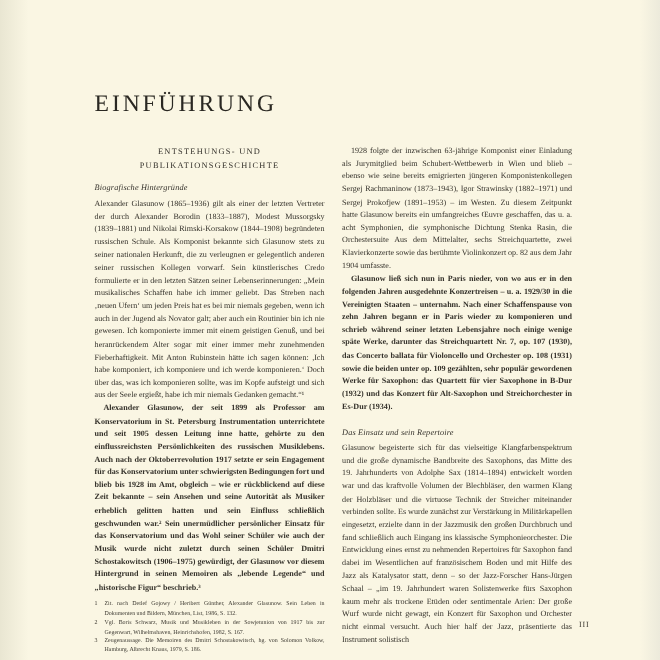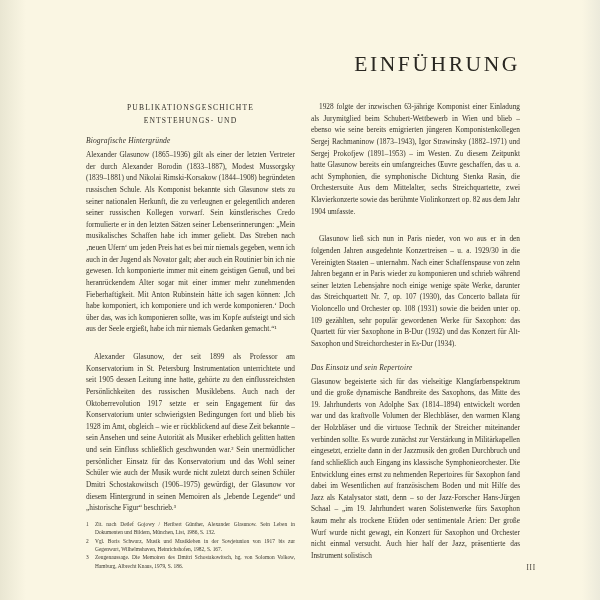--- a/index.html
+++ b/index.html
@@ -40,27 +40,27 @@
 
   .content {
     position: absolute;
     left: 86px;
     top: 0;
     width: 434px;
     height: 600px;
   }
 
   .page-title {
-    text-align: right;
+    text-align: left;
     font-size: 21.5px;
     letter-spacing: 2.6px;
     font-weight: normal;
     color: #2a2822;
     margin: 0;
-    padding-top: 52px;
+    padding-top: 82px;
     padding-bottom: 0;
     font-family: "Liberation Serif", "DejaVu Serif", serif;
   }
 
   .columns {
     display: flex;
     gap: 16px;
     margin-top: 24px;
   }
   .col {
@@ -91,21 +91,21 @@
     margin: 0;
     font-size: 7.35px;
     line-height: 1.585;
     text-align: justify;
     color: #35322b;
     hyphens: auto;
     -webkit-hyphens: auto;
     word-spacing: -0.1px;
   }
   p.body.indent { text-indent: 8px; }
-  p.body + p.body { margin-top: 16px; }
+  p.body + p.body { margin-top: 0; font-weight: bold; }
 
   .subhead.spaced { margin-top: 13px; }
 
   .footnotes {
     margin-top: auto;
     padding-top: 6px;
   }
   .footnotes .fn {
     font-size: 5.4px;
     line-height: 1.55;
@@ -133,22 +133,22 @@
 <div class="page">
   <div class="content">
 
     <h1 class="page-title">EINFÜHRUNG</h1>
 
     <div class="columns">
 
       <div class="col col-left">
         <div>
           <div class="section-head">
+            <div>ENTSTEHUNGS- UND</div>
             <div>PUBLIKATIONSGESCHICHTE</div>
-            <div>ENTSTEHUNGS- UND</div>
           </div>
           <div class="subhead">Biografische Hintergründe</div>
           <p class="body">Alexander Glasunow (1865–1936) gilt als einer der letzten Vertreter der durch Alexander Borodin (1833–1887), Modest Mussorgsky (1839–1881) und Nikolai Rimski-Korsakow (1844–1908) begründeten russischen Schule. Als Komponist bekannte sich Glasunow stets zu seiner nationalen Herkunft, die zu verleugnen er gelegentlich anderen seiner russischen Kollegen vorwarf. Sein künstlerisches Credo formulierte er in den letzten Sätzen seiner Lebenserinnerungen: „Mein musikalisches Schaffen habe ich immer geliebt. Das Streben nach ‚neuen Ufern‘ um jeden Preis hat es bei mir niemals gegeben, wenn ich auch in der Jugend als Novator galt; aber auch ein Routinier bin ich nie gewesen. Ich komponierte immer mit einem geistigen Genuß, und bei heranrückendem Alter sogar mit einer immer mehr zunehmenden Fieberhaftigkeit. Mit Anton Rubinstein hätte ich sagen können: ,Ich habe komponiert, ich komponiere und ich werde komponieren.‘ Doch über das, was ich komponieren sollte, was im Kopfe aufsteigt und sich aus der Seele ergießt, habe ich mir niemals Gedanken gemacht.“¹</p>
           <p class="body indent">Alexander Glasunow, der seit 1899 als Professor am Konservatorium in St. Petersburg Instrumentation unterrichtete und seit 1905 dessen Leitung inne hatte, gehörte zu den einflussreichsten Persönlichkeiten des russischen Musiklebens. Auch nach der Oktoberrevolution 1917 setzte er sein Engagement für das Konservatorium unter schwierigsten Bedingungen fort und blieb bis 1928 im Amt, obgleich – wie er rückblickend auf diese Zeit bekannte – sein Ansehen und seine Autorität als Musiker erheblich gelitten hatten und sein Einfluss schließlich geschwunden war.² Sein unermüdlicher persönlicher Einsatz für das Konservatorium und das Wohl seiner Schüler wie auch der Musik wurde nicht zuletzt durch seinen Schüler Dmitri Schostakowitsch (1906–1975) gewürdigt, der Glasunow vor diesem Hintergrund in seinen Memoiren als „lebende Legende“ und „historische Figur“ beschrieb.³</p>
         </div>
 
         <div class="footnotes">
           <div class="fn">
             <span class="num">1</span>
             <span class="txt">Zit. nach Detlef Gojowy / Heribert Günther, Alexander Glasunow. Sein Leben in Dokumenten und Bildern, München, List, 1986, S. 132.</span>

